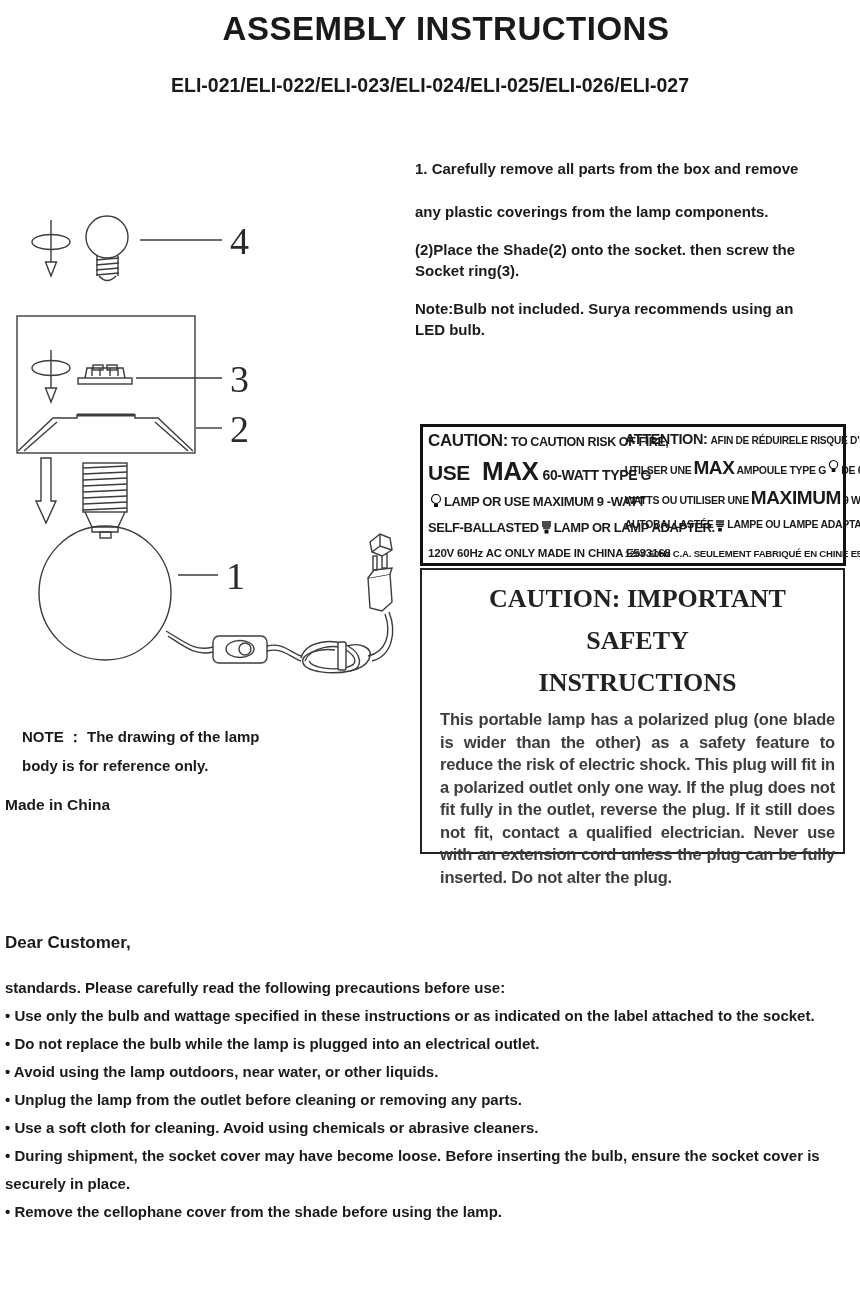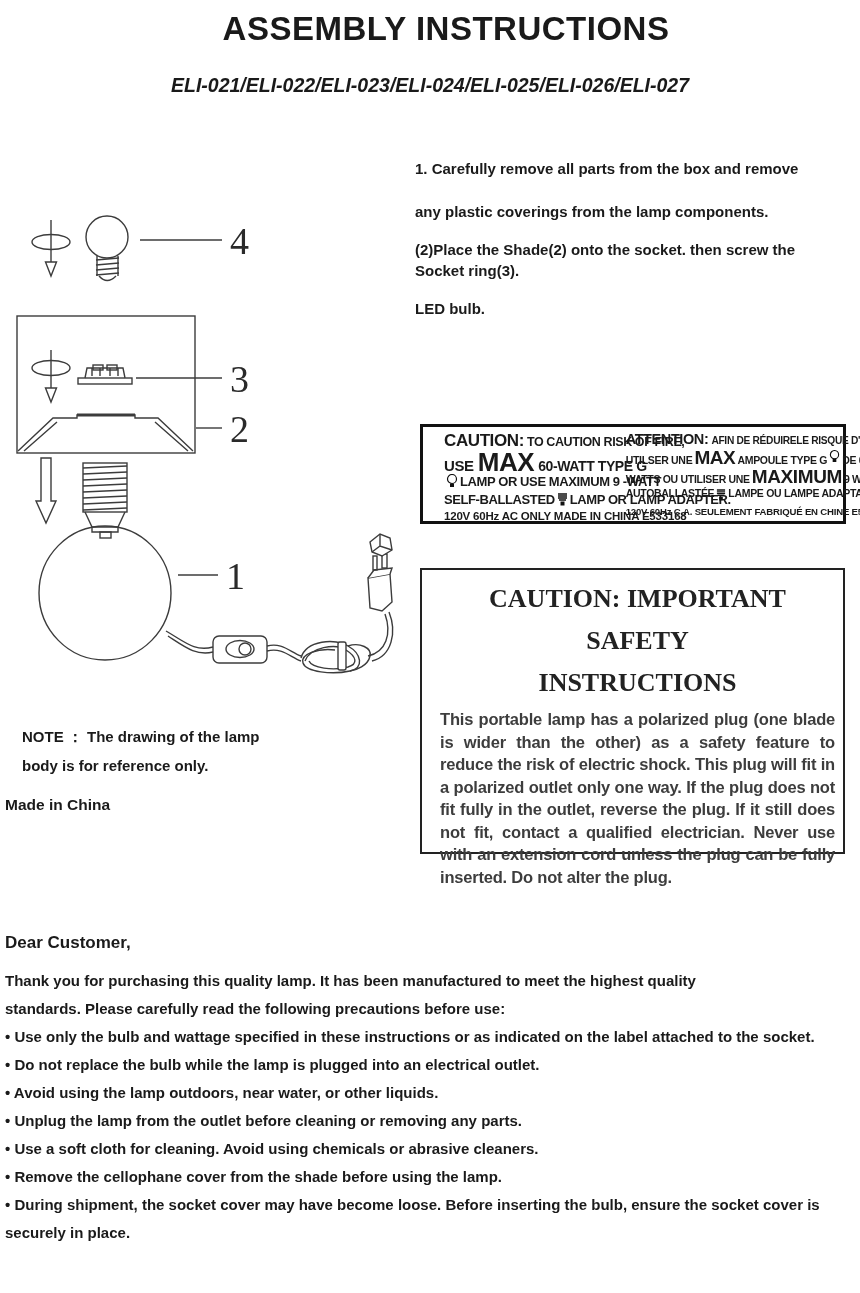--- a/index.html
+++ b/index.html
@@ -8,47 +8,47 @@
   .page {
     position:relative; width:860px; height:1293px; background:#fff;
     overflow:hidden; margin:0 auto;
   }
   .title {
     position:absolute; top:10px; left:4px; width:100%; text-align:center;
     font-size:33px; font-weight:bold; letter-spacing:0.5px;margin-left:12px;
   }
   .models {
     position:absolute; top:74px; left:0; width:100%; text-align:center;
-    font-size:19.5px; font-weight:bold;font-style:italic;
+    font-size:19.5px; font-weight:bold;
   }
   
   .steps { position:absolute; left:415px; top:158px; width:435px; }
   .steps .line { font-size:15px; font-weight:bold; line-height:21px; }
   .steps .gap-lg { margin-bottom:22px; }
   .steps .gap-md { margin-bottom:17px; }
   .steps .gap-sm { margin-bottom:0; }
 
   
   .diagram { position:absolute; left:0; top:190px; width:420px; height:540px; }
   .diagram svg { width:100%; height:100%; }
   .part-num { font-family:"Liberation Serif", serif; font-size:38px; fill:#2a2a2a; }
 
   
   .rating-label {
-    position:absolute; left:420px; top:424px; width:426px; height:100px;
-    border:3px solid #111; display:flex; background:#fff; padding:4px 21px;
+    position:absolute; left:420px; top:424px; width:426px; height:142px;
+    border:3px solid #111; display:flex; background:#fff; padding:4px 5px;
   }
   .rating-label .col { display:flex; flex-direction:column; justify-content:space-between; }
   .rating-label .col.en { width:47%; padding-right:3px; }
   .rating-label .col.fr { width:53%; padding-left:4px; }
   .rl-row { display:flex; align-items:baseline; white-space:nowrap; font-weight:bold; letter-spacing:-0.4px; }
   .rl-row .ic { align-self:center; }
   .en .w-caution { font-size:17px; margin-right:3px; }
   .en .t12 { font-size:12.5px; }
-  .en .w-use { font-size:15px; margin-right:4px; }
+  .en .w-use { font-size:21px; margin-right:12px; }
   .en .w-max { font-size:26px; line-height:22px; margin-right:4px; }
   .en .t14 { font-size:14px; }
   .en .t13 { font-size:13px; }
   .en .t11 { font-size:11.5px; letter-spacing:-0.2px; }
   .fr .w-attention { font-size:14.5px; margin-right:3px; }
   .fr .t10 { font-size:10.2px; letter-spacing:-0.3px; }
   .fr .t105 { font-size:10.5px; letter-spacing:-0.3px; }
   .fr .w-max { font-size:19px; line-height:17px; margin:0 2px; }
   .fr .w-maximum { font-size:19px; line-height:17px; margin:0 2px; }
   .fr .t95 { font-size:9.6px; letter-spacing:-0.2px; }
@@ -68,21 +68,21 @@
     line-height:22.5px; text-align:justify; letter-spacing:-0.2px;
   }
 
   
   .note-block { position:absolute; left:22px; top:722px; width:400px;
     font-size:15px; font-weight:bold; line-height:29px; }
   .made-in { position:absolute; left:5px; top:796px; font-size:15.5px; font-weight:bold;text-align:center; }
 
   
   .customer { position:absolute; left:5px; top:933px; width:850px; }
-  .customer .salutation { font-size:17px; font-weight:bold; margin-bottom:14px; }
+  .customer .salutation { font-size:17px; font-weight:bold; margin-bottom:21px; }
   .customer .line, .customer .bullet { font-size:15px; font-weight:bold; line-height:28px; }
 </style>
 </head>
 <body>
 
 <div class="page">
 
   <div class="title">ASSEMBLY INSTRUCTIONS</div>
   <div class="models">ELI-021/ELI-022/ELI-023/ELI-024/ELI-025/ELI-026/ELI-027</div>
 
@@ -172,20 +172,21 @@
       <text class="part-num" x="230" y="252">2</text>
       <text class="part-num" x="226" y="399">1</text>
     </svg>
   </div>
 
   <div class="steps">
     <div class="line gap-lg">1. Carefully remove all parts from the box and remove</div>
     <div class="line gap-md">any plastic coverings from the lamp components.</div>
     <div class="line gap-sm">(2)Place the Shade(2) onto the socket. then screw the</div>
     <div class="line gap-md">Socket ring(3).</div>
+    <div class="line gap-sm">Note:Bulb not included. Surya recommends using an</div>
     <div class="line">LED bulb.</div>
   </div>
 
   <div class="rating-label">
     <div class="col en">
       <div class="rl-row">
         <span class="w-caution">CAUTION:</span>
         <span class="t12">TO CAUTION RISK OF FIRE,</span>
       </div>
       <div class="rl-row">
@@ -263,24 +264,23 @@
   </div>
 
   <div class="note-block">
     <div>NOTE ： The drawing of the lamp</div>
     <div>body is for reference only.</div>
   </div>
   <div class="made-in">Made in China</div>
 
   <div class="customer">
     <div class="salutation">Dear Customer,</div>
-    <div class="line">Thank you for purchasing this quality lamp. It has been manufactured to meet the highest quality</div>
     <div class="line">standards. Please carefully read the following precautions before use:</div>
     <div class="bullet">• Use only the bulb and wattage specified in these instructions or as indicated on the label attached to the socket.</div>
     <div class="bullet">• Do not replace the bulb while the lamp is plugged into an electrical outlet.</div>
     <div class="bullet">• Avoid using the lamp outdoors, near water, or other liquids.</div>
     <div class="bullet">• Unplug the lamp from the outlet before cleaning or removing any parts.</div>
     <div class="bullet">• Use a soft cloth for cleaning. Avoid using chemicals or abrasive cleaners.</div>
+    <div class="bullet">• During shipment, the socket cover may have become loose. Before inserting the bulb, ensure the socket cover is securely in place.</div>
     <div class="bullet">• Remove the cellophane cover from the shade before using the lamp.</div>
-    <div class="bullet">• During shipment, the socket cover may have become loose. Before inserting the bulb, ensure the socket cover is securely in place.</div>
   </div>
 
 </div>
 
 </body></html>

